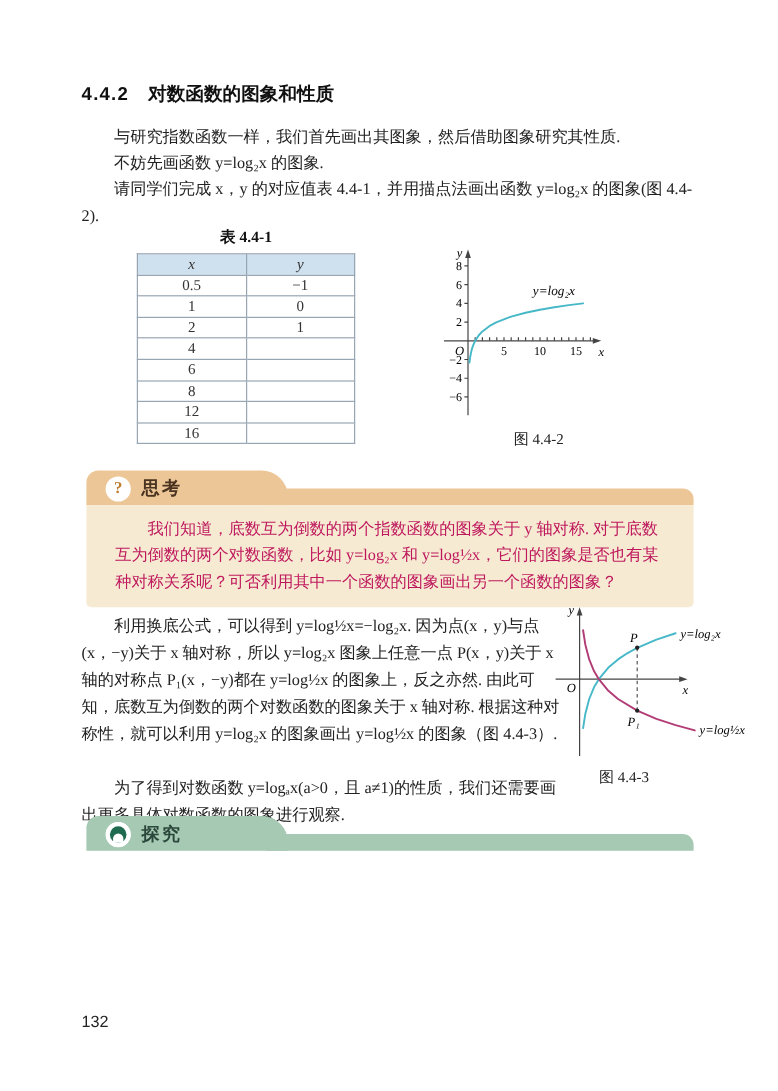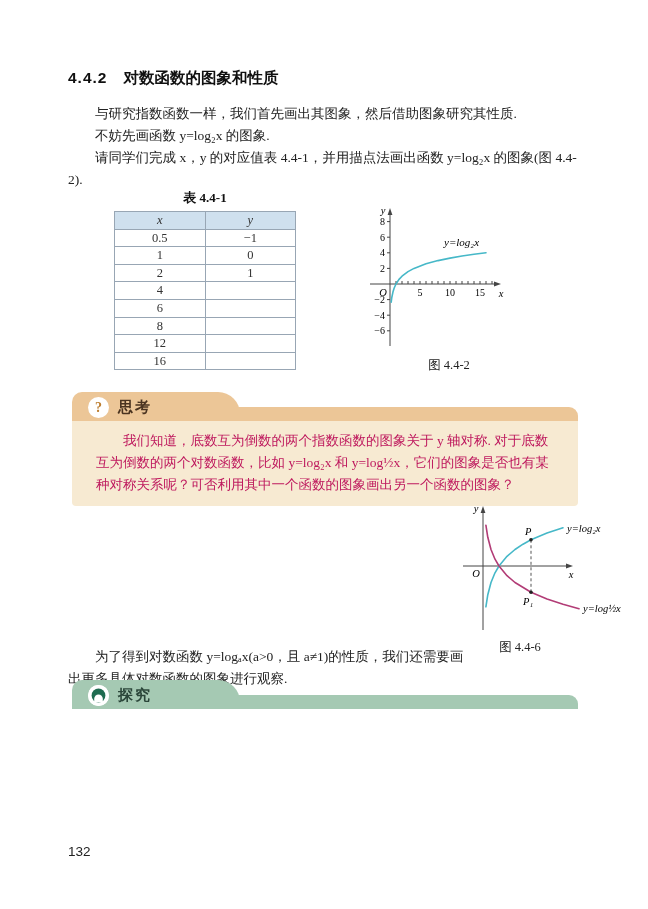--- a/index.html
+++ b/index.html
@@ -197,20 +197,21 @@
     <div class="strip"></div>
     <div class="head">
       <span class="icon-circle">?</span>
       <span class="title">思考</span>
     </div>
     <div class="body">
       <p>我们知道，底数互为倒数的两个指数函数的图象关于 y 轴对称. 对于底数互为倒数的两个对数函数，比如 y=log₂x 和 y=log½x，它们的图象是否也有某种对称关系呢？可否利用其中一个函数的图象画出另一个函数的图象？</p>
     </div>
   </div>
 
+  <p class="para" id="p4">利用换底公式，可以得到 y=log½x=−log₂x. 因为点(x，y)与点(x，−y)关于 x 轴对称，所以 y=log₂x 图象上任意一点 P(x，y)关于 x 轴的对称点 P₁(x，−y)都在 y=log½x 的图象上，反之亦然. 由此可知，底数互为倒数的两个对数函数的图象关于 x 轴对称. 根据这种对称性，就可以利用 y=log₂x 的图象画出 y=log½x 的图象（图 4.4-3）.</p>
   <p class="para" id="p5">为了得到对数函数 y=logₐx(a&gt;0，且 a≠1)的性质，我们还需要画出更多具体对数函数的图象进行观察.</p>
 
   <div class="fig" id="fig443">
     <svg width="185" height="132" viewBox="0 0 185 132">
 
       <line x1="8" y1="64" x2="114" y2="64" stroke="#444" stroke-width="1"></line>
       <polygon points="118,64 111,61.6 111,66.4" fill="#444"></polygon>
       <line x1="28" y1="128" x2="28" y2="9" stroke="#444" stroke-width="1"></line>
       <polygon points="28,4 25.6,11 30.4,11" fill="#444"></polygon>
 
@@ -223,21 +224,21 @@
       <circle cx="76" cy="90.2" r="1.8" fill="#222"></circle>
       <text x="70" y="33" font-size="10.5" font-style="italic">P</text>
       <text x="68" y="103" font-size="10.5" font-style="italic">P₁</text>
 
       <text x="112" y="30" font-size="10.5" font-style="italic">y=log₂x</text>
       <text x="128" y="110" font-size="10.5" font-style="italic">y=log½x</text>
       <text x="21" y="75" font-size="10.5" font-style="italic" text-anchor="middle">O</text>
       <text x="116" y="76" font-size="10.5" font-style="italic" text-anchor="middle">x</text>
       <text x="21" y="10" font-size="10.5" font-style="italic" text-anchor="middle">y</text>
     </svg>
-    <div class="fig-caption">图 4.4-6</div>
+    <div class="fig-caption">图 4.4-3</div>
   </div>
 
   <div class="callout" id="explore">
     <div class="tab"></div>
     <div class="strip"></div>
     <div class="head">
       <span class="icon-circle">
         <svg width="21" height="21" viewBox="0 0 21 21">
           <circle cx="10.5" cy="10.5" r="10.5" fill="#ffffff"></circle>
           <circle cx="10.5" cy="10.5" r="6.9" fill="#1e6b50"></circle>

